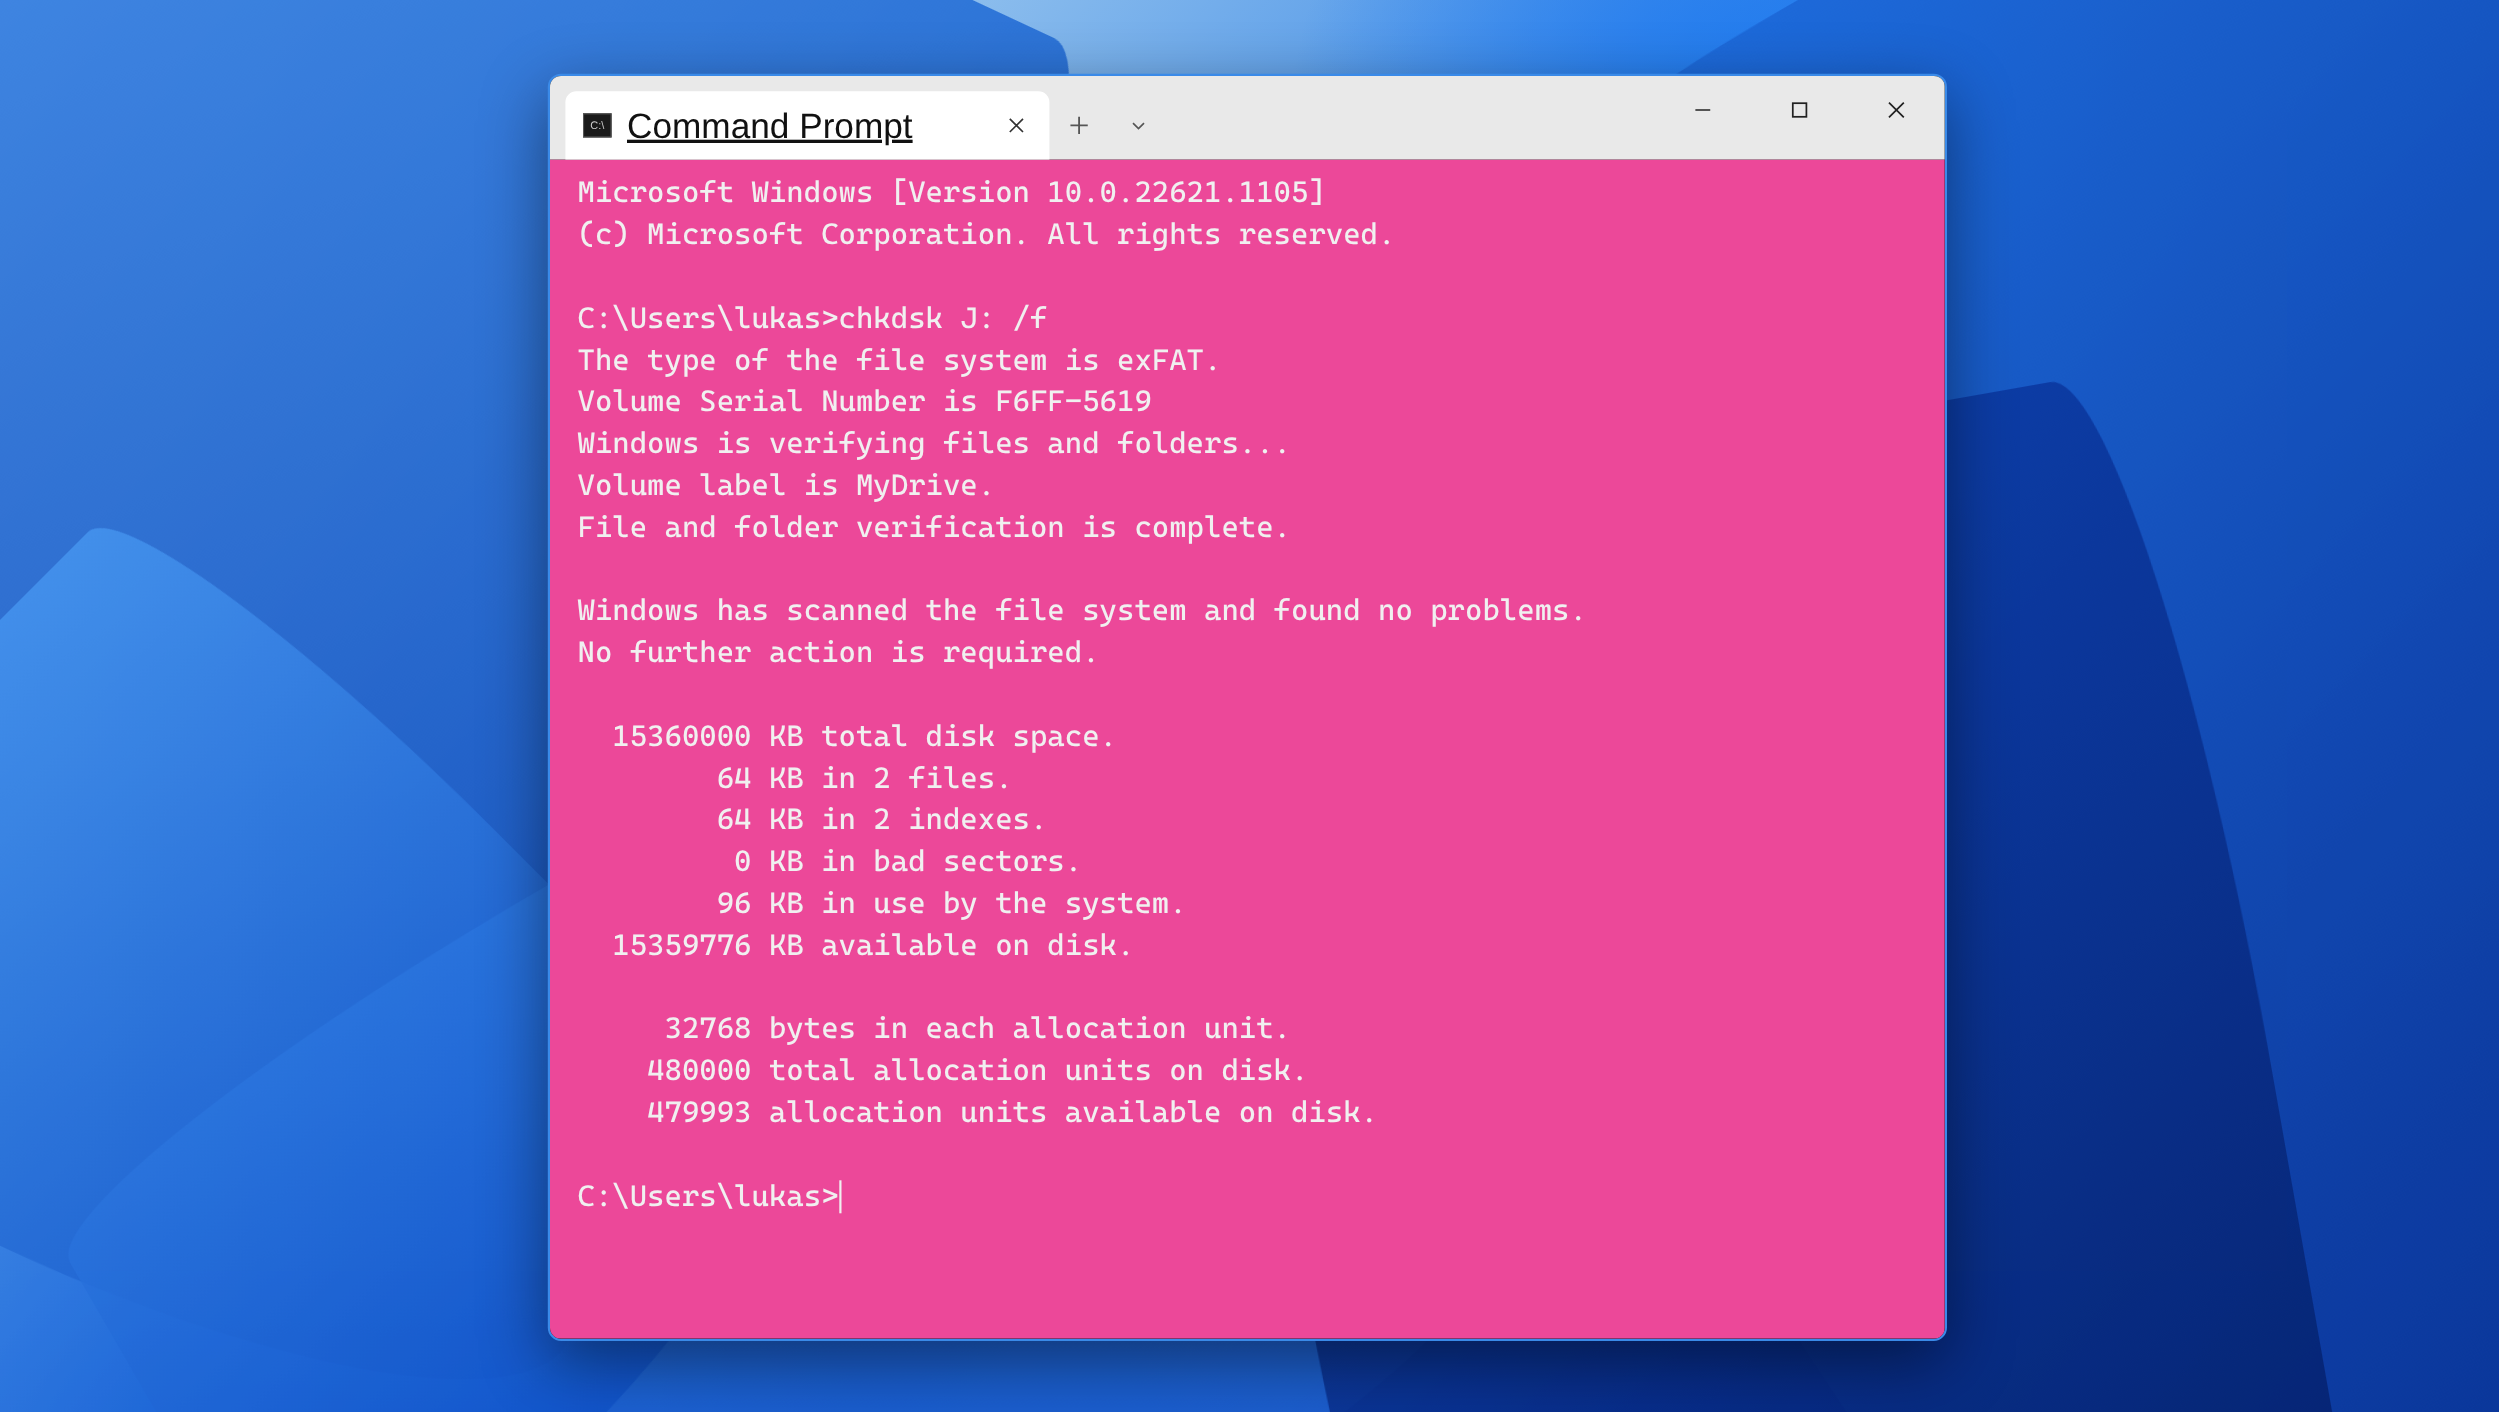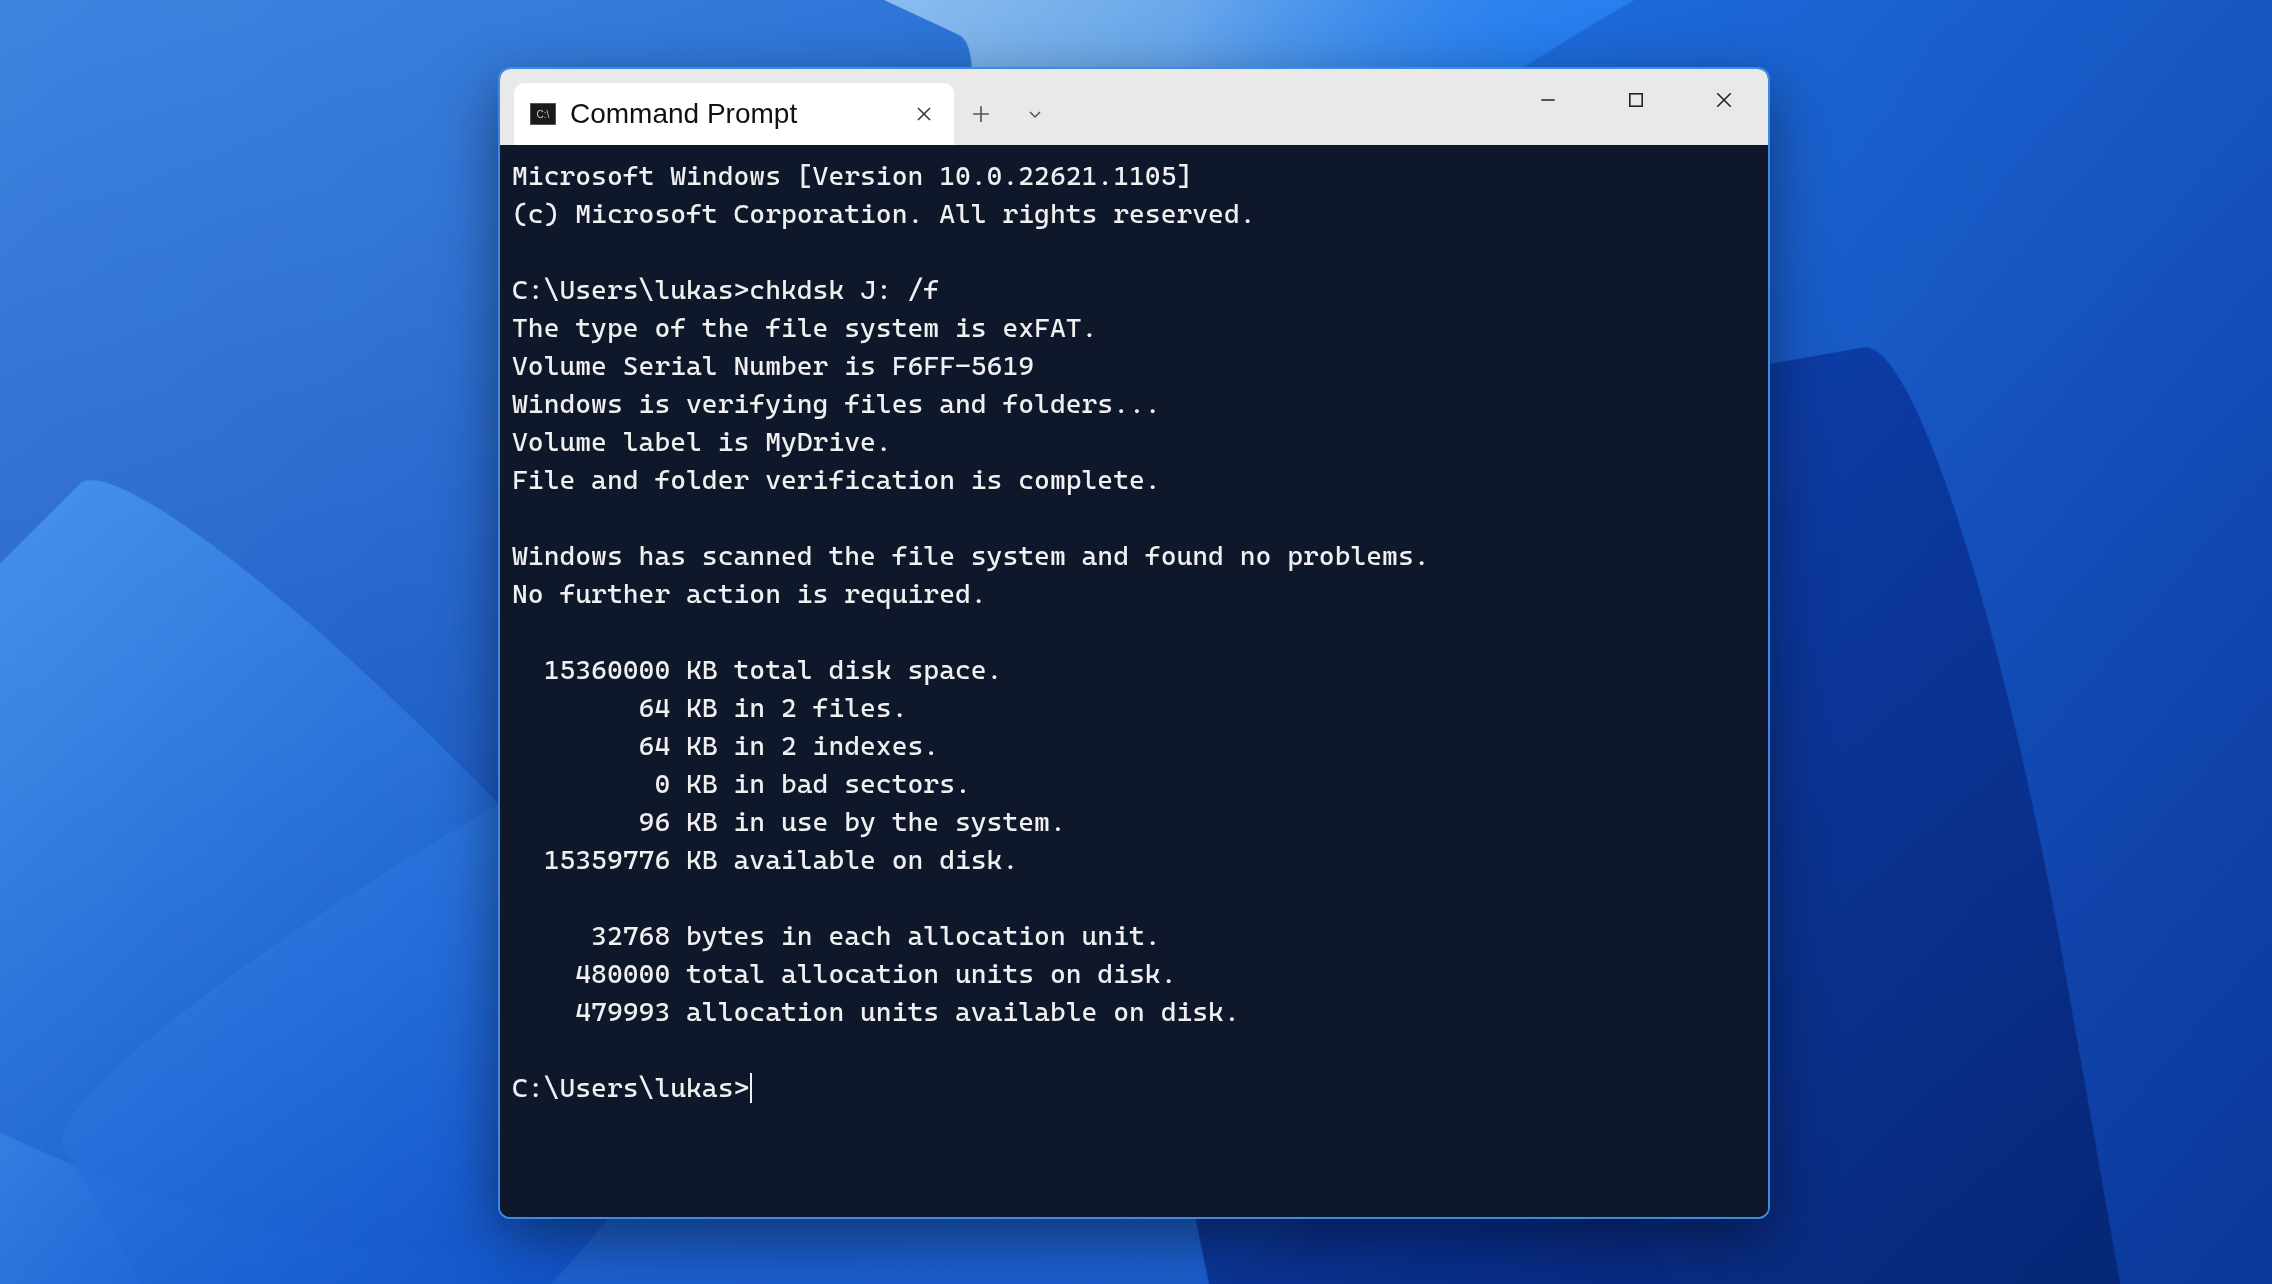--- a/index.html
+++ b/index.html
@@ -90,23 +90,24 @@
       background: #1a1a1a;
       display: inline-flex;
       align-items: center;
       justify-content: center;
       font-size: 10px;
       color: #ccc;
       border: 1px solid #555;
     }
 
     .tab-title {
-      font-size: 28px;
+      font-size: 32px;
       color: #111;
       flex: 1;
+      text-decoration: underline;
     }
 
     .close-tab {
       width: 24px;
       height: 24px;
       display: flex;
       align-items: center;
       justify-content: center;
       color: #333;
       font-size: 20px;
@@ -139,26 +140,26 @@
       display: flex;
       align-items: center;
       justify-content: center;
       color: #222;
     }
 
     .win-btn svg { width: 18px; height: 18px; }
 
     .terminal {
       flex: 1;
-      background: #0f172a;
+      background: #ec4899;
       color: #f0f0f0;
       font-family: "Cascadia Mono", "Consolas", monospace;
       font-size: 27px;
       line-height: 38px;
-      padding: 12px 12px;
+      padding: 12px 25px;
       white-space: pre;
       overflow: hidden;
     }
 
     .cursor {
       display: inline-block;
       width: 2px;
       height: 30px;
       background: #f0f0f0;
       vertical-align: text-bottom;

